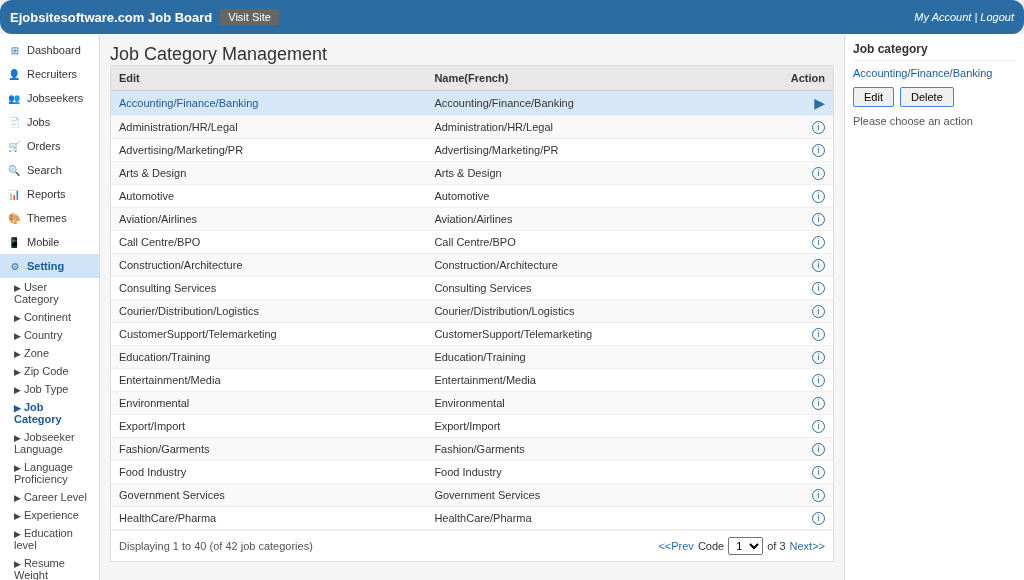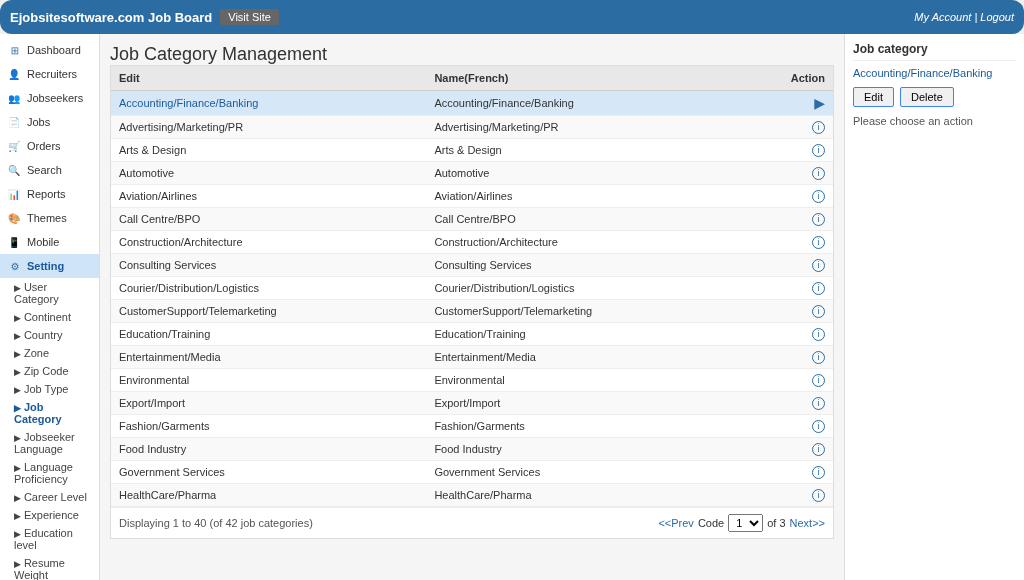--- a/index.html
+++ b/index.html
@@ -159,20 +159,25 @@
             <th style="text-align:right;">Action</th>
           </tr>
         </thead>
         <tbody id="table-body">
         <tr class="highlighted">
               <td style="color: rgb(26, 90, 154);">Accounting/Finance/Banking</td>
               <td>Accounting/Finance/Banking</td>
               <td style="text-align: right;"><span class="action-arrow">▶</span></td>
             </tr>
             <tr>
+              <td>Administration/HR/Legal</td>
+              <td>Administration/HR/Legal</td>
+              <td style="text-align: right;"><span class="info-circle">i</span></td>
+            </tr>
+            <tr>
               <td>Advertising/Marketing/PR</td>
               <td>Advertising/Marketing/PR</td>
               <td style="text-align: right;"><span class="info-circle">i</span></td>
             </tr>
             <tr>
               <td>Arts &amp; Design</td>
               <td>Arts &amp; Design</td>
               <td style="text-align: right;"><span class="info-circle">i</span></td>
             </tr>
             <tr>

